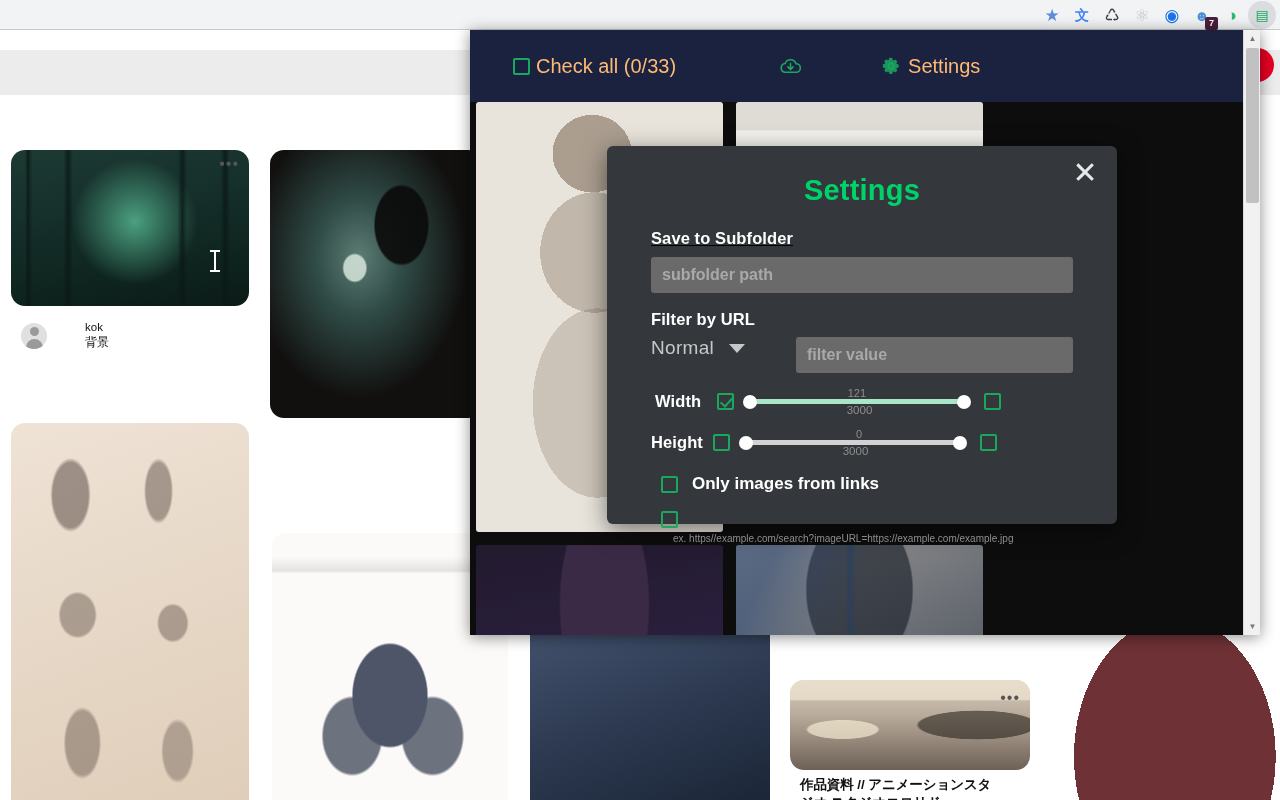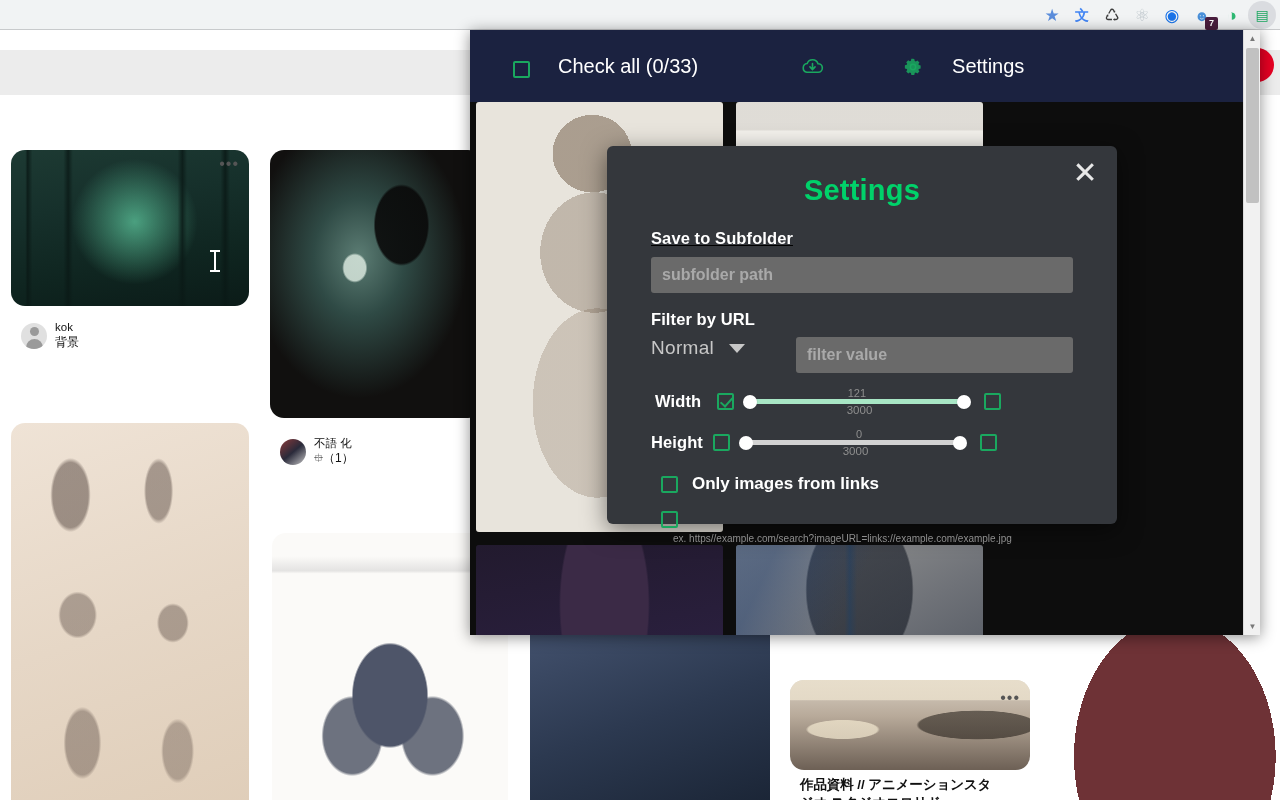--- a/index.html
+++ b/index.html
@@ -70,21 +70,21 @@
     background: #e0e0e0; overflow: hidden;
     display: flex; align-items: flex-end; justify-content: center;
   }
   .avatar .head {
     width: 9px; height: 9px; border-radius: 50%; background: #9a9a9a;
     position: absolute; margin-bottom: 13px;
   }
   .avatar .body {
     width: 17px; height: 10px; border-radius: 9px 9px 0 0; background: #9a9a9a;
   }
-  .pin-user-text { font-size: 11.5px; color: #111; line-height: 1.32; }
+  .pin-user-text { font-size: 11.5px; color: #111; line-height: 1.32; margin-left: 30px; }
   .pin-user-text .l2 { font-size: 12px; }
 
   
   .art-forest {
     background:
       radial-gradient(circle at 52% 46%, rgba(120,255,200,.55) 0%, rgba(30,80,70,0) 42%),
       linear-gradient(170deg,#1d3a33 0%,#16302b 35%,#0f2520 70%,#0b1b18 100%);
   }
   .art-forest::after{
     content:""; position:absolute; inset:0;
@@ -196,22 +196,22 @@
     z-index: 40;
     box-shadow: 0 2px 14px rgba(0,0,0,.45);
     overflow: hidden;
   }
   #ext-toolbar {
     position: absolute; left: 0; top: 0; width: 773px; height: 72px;
     background: #1b2240;
     display: flex; align-items: center;
   }
   .tb-item {
-    display: flex; align-items: flex-end; gap: 28px;
-    color: #ffffff; font-size: 20px; font-weight: 400;
+    display: flex; align-items: center; gap: 6px;
+    color: #fdba74; font-size: 20px; font-weight: 400;
   }
   #tb-checkall { margin-left: 43px; }
   #tb-download { margin-left: 103px; }
   #tb-settings { margin-left: 78px; }
   .sq-check {
     width: 17px; height: 17px; border: 2px solid #1aa85f; border-radius: 2px;
     display: inline-block;
   }
   .ico-green { color: #1aa85f; display: flex; align-items: center; }
 
@@ -384,29 +384,20 @@
         </div>
       </div>
     </div>
 
     <div class="pin" style="left:11px; top:313px; width:238px;">
       <div class="pin-img art-sketch-people" style="height:400px;"></div>
     </div>
 
     <div class="pin" style="left:270px; top:40px; width:212px;">
       <div class="pin-img art-skull" style="height:268px;"></div>
-      <div class="pin-meta">
-        <div class="pin-user" style="margin-top:12px;">
-          <div class="avatar" style="background:linear-gradient(140deg,#8c3a3a,#2a2a3a,#c8c8c8);"></div>
-          <div class="pin-user-text">
-            <div>不語 化</div>
-            <div class="l2">⯐（1）</div>
-          </div>
-        </div>
-      </div>
     </div>
 
     <div class="pin" style="left:272px; top:423px; width:236px;">
       <div class="pin-img art-mecha" style="height:290px;"></div>
     </div>
 
     <div class="pin" style="left:530px; top:470px; width:240px;">
       <div class="pin-img art-mecha-blue" style="height:243px;"></div>
     </div>
 
@@ -532,18 +523,18 @@
 
   <div class="opt-row" style="padding-left:54px;">
     <span class="cb"></span>
     <span class="opt-label">Only images from links</span>
   </div>
 
   <div class="opt-row" style="padding-left:54px;">
     <span class="cb"></span>
   </div>
 
-  <div id="opt-hint">ex. https//example.com/search?imageURL=links://example.com/example.jpg</div>
+  <div id="opt-hint">ex. https//example.com/search?imageURL=https://example.com/example.jpg</div>
 </div>
 
 <div id="text-caret">
     <span></span>
   </div>
 
 </body></html>

